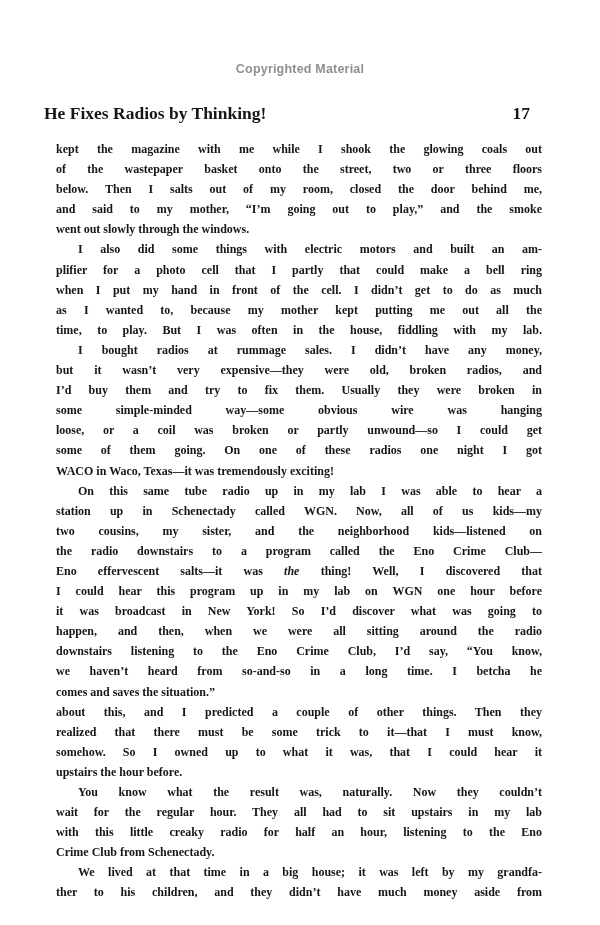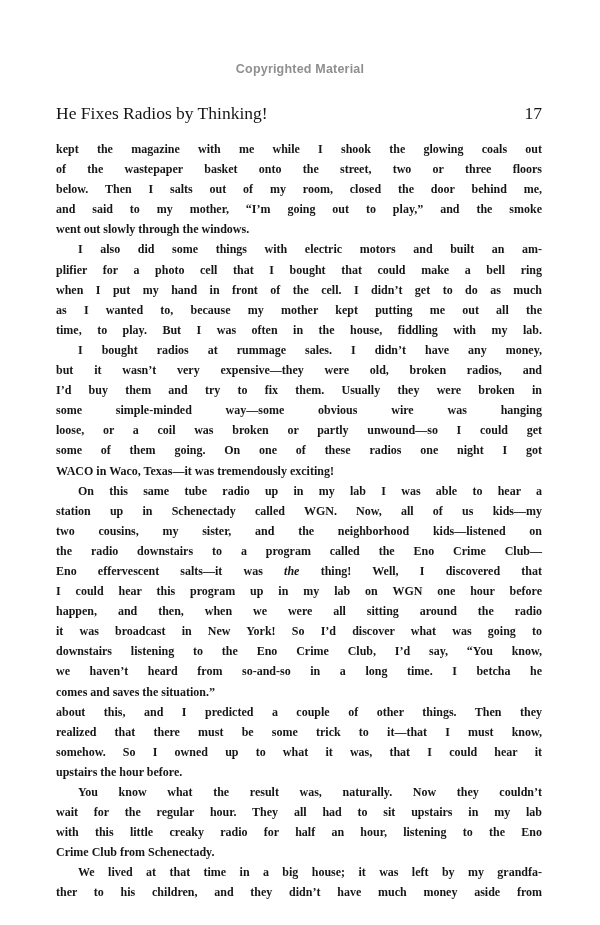--- a/index.html
+++ b/index.html
@@ -22,25 +22,25 @@
     font-family: "Liberation Sans", sans-serif;
     font-size: 12.5px;
     font-weight: bold;
     color: #8f8f8f;
     letter-spacing: 0.2px;
   }
   .copyright.top { top: 14px; }
   .copyright.bottom { top: 888px; }
   .header {
     position: absolute;
-    top: 55px; left: 56px; width: 486px;
+    top: 55px; left: 44px; width: 486px;
     display: flex;
     justify-content: space-between;
     align-items: baseline;
-    font-weight: normal;
+    font-weight: bold;
     font-size: 17.5px;
     color: #161616;
   }
   .body-text {
     position: absolute;
     top: 91px; left: 56px; width: 486px;
     font-size: 12px;
     font-weight: bold;
     line-height: 20.1px;
     color: #161616;
@@ -72,43 +72,43 @@
   <div class="body-text" id="text-body">
       <div>
         <div class="line"><span>kept the magazine with me while I shook the glowing coals out</span></div>
         <div class="line"><span>of the wastepaper basket onto the street, two or three floors</span></div>
         <div class="line"><span>below. Then I salts out of my room, closed the door behind me,</span></div>
         <div class="line"><span>and said to my mother, “I’m going out to play,” and the smoke</span></div>
         <div class="line nj"><span>went out slowly through the windows.</span></div>
       </div>
       <div>
         <div class="line ind"><span>I also did some things with electric motors and built an am-</span></div>
-        <div class="line"><span>plifier for a photo cell that I bought that could make a bell ring</span></div>
+        <div class="line"><span>plifier for a photo cell that I partly that could make a bell ring</span></div>
         <div class="line"><span>when I put my hand in front of the cell. I didn’t get to do as much</span></div>
         <div class="line"><span>as I wanted to, because my mother kept putting me out all the</span></div>
         <div class="line"><span>time, to play. But I was often in the house, fiddling with my lab.</span></div>
       </div>
       <div>
         <div class="line ind"><span>I bought radios at rummage sales. I didn’t have any money,</span></div>
         <div class="line"><span>but it wasn’t very expensive—they were old, broken radios, and</span></div>
         <div class="line"><span>I’d buy them and try to fix them. Usually they were broken in</span></div>
         <div class="line"><span>some simple-minded way—some obvious wire was hanging</span></div>
         <div class="line"><span>loose, or a coil was broken or partly unwound—so I could get</span></div>
         <div class="line"><span>some of them going. On one of these radios one night I got</span></div>
         <div class="line nj"><span>WACO in Waco, Texas—it was tremendously exciting!</span></div>
       </div>
       <div>
         <div class="line ind"><span>On this same tube radio up in my lab I was able to hear a</span></div>
         <div class="line"><span>station up in Schenectady called WGN. Now, all of us kids—my</span></div>
         <div class="line"><span>two cousins, my sister, and the neighborhood kids—listened on</span></div>
         <div class="line"><span>the radio downstairs to a program called the Eno Crime Club—</span></div>
         <div class="line"><span>Eno effervescent salts—it was </span><em>the</em><span> thing! Well, I discovered that</span></div>
         <div class="line"><span>I could hear this program up in my lab on WGN one hour before</span></div>
+        <div class="line"><span>it was broadcast in New York! So I’d discover what was going to</span></div>
         <div class="line"><span>happen, and then, when we were all sitting around the radio</span></div>
-        <div class="line"><span>it was broadcast in New York! So I’d discover what was going to</span></div>
         <div class="line"><span>downstairs listening to the Eno Crime Club, I’d say, “You know,</span></div>
         <div class="line"><span>we haven’t heard from so-and-so in a long time. I betcha he</span></div>
         <div class="line nj"><span>comes and saves the situation.”</span></div>
       </div>
       <div>
         <div class="line"><span>about this, and I predicted a couple of other things. Then they</span></div>
         <div class="line"><span>realized that there must be some trick to it—that I must know,</span></div>
         <div class="line"><span>somehow. So I owned up to what it was, that I could hear it</span></div>
         <div class="line nj"><span>upstairs the hour before.</span></div>
       </div>

